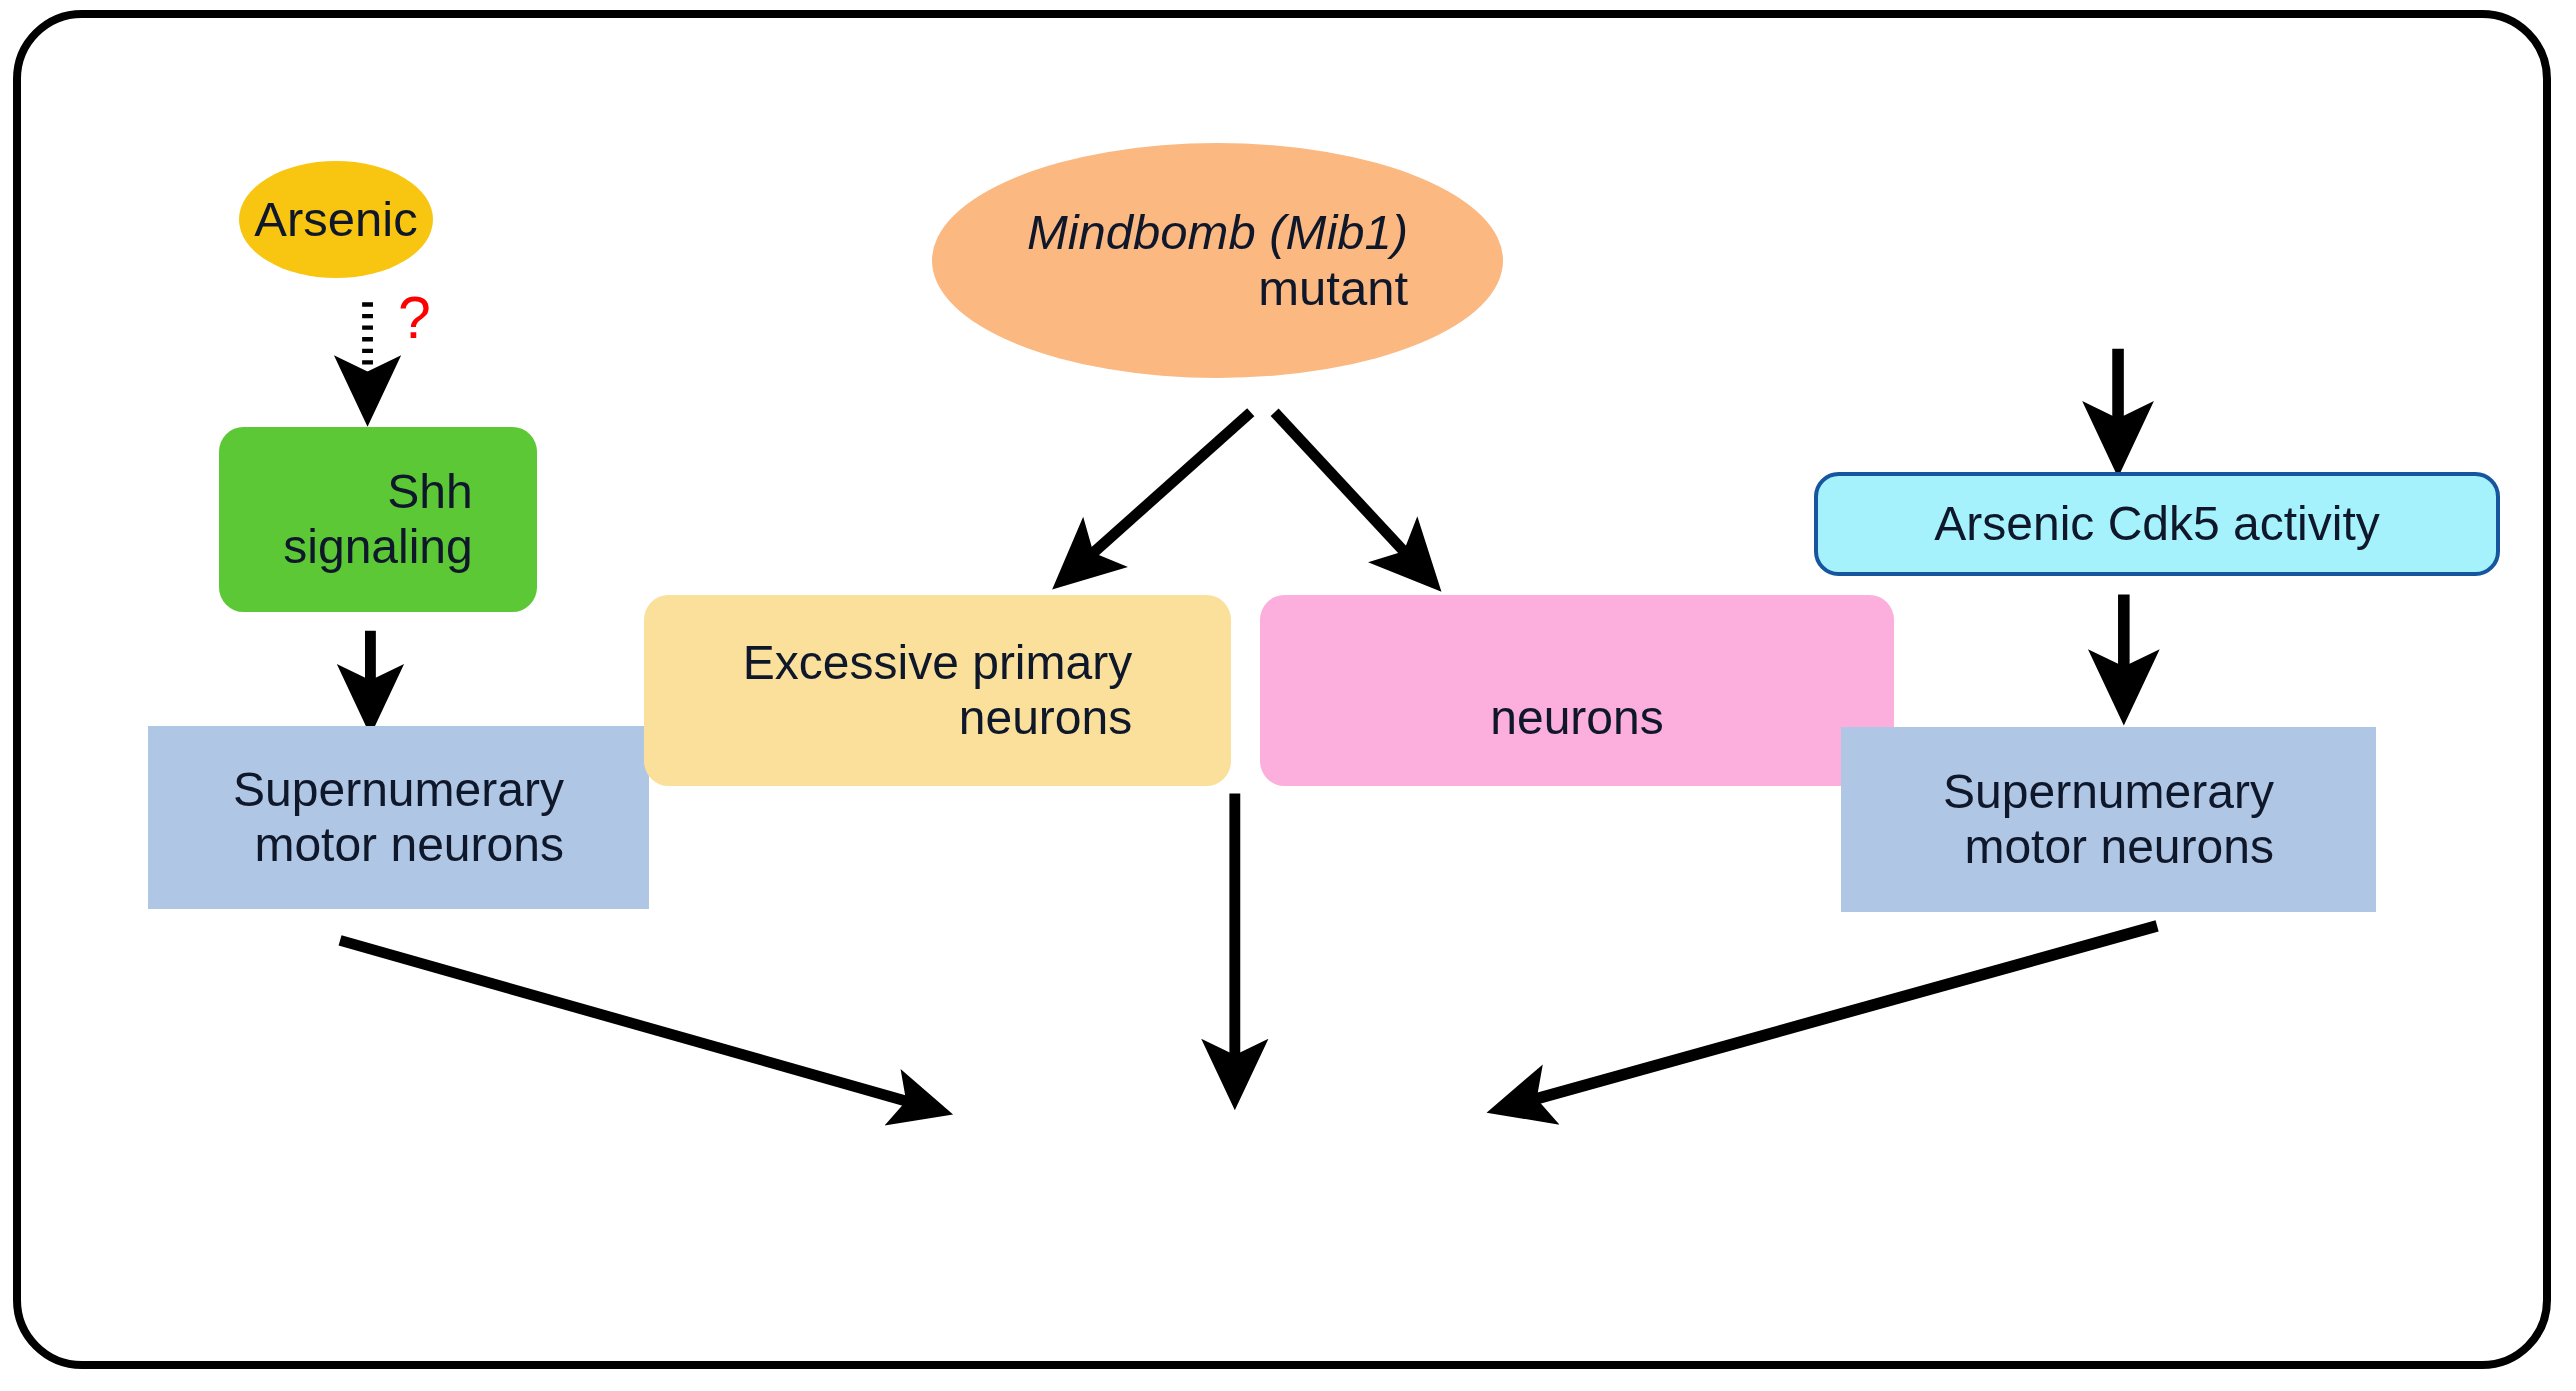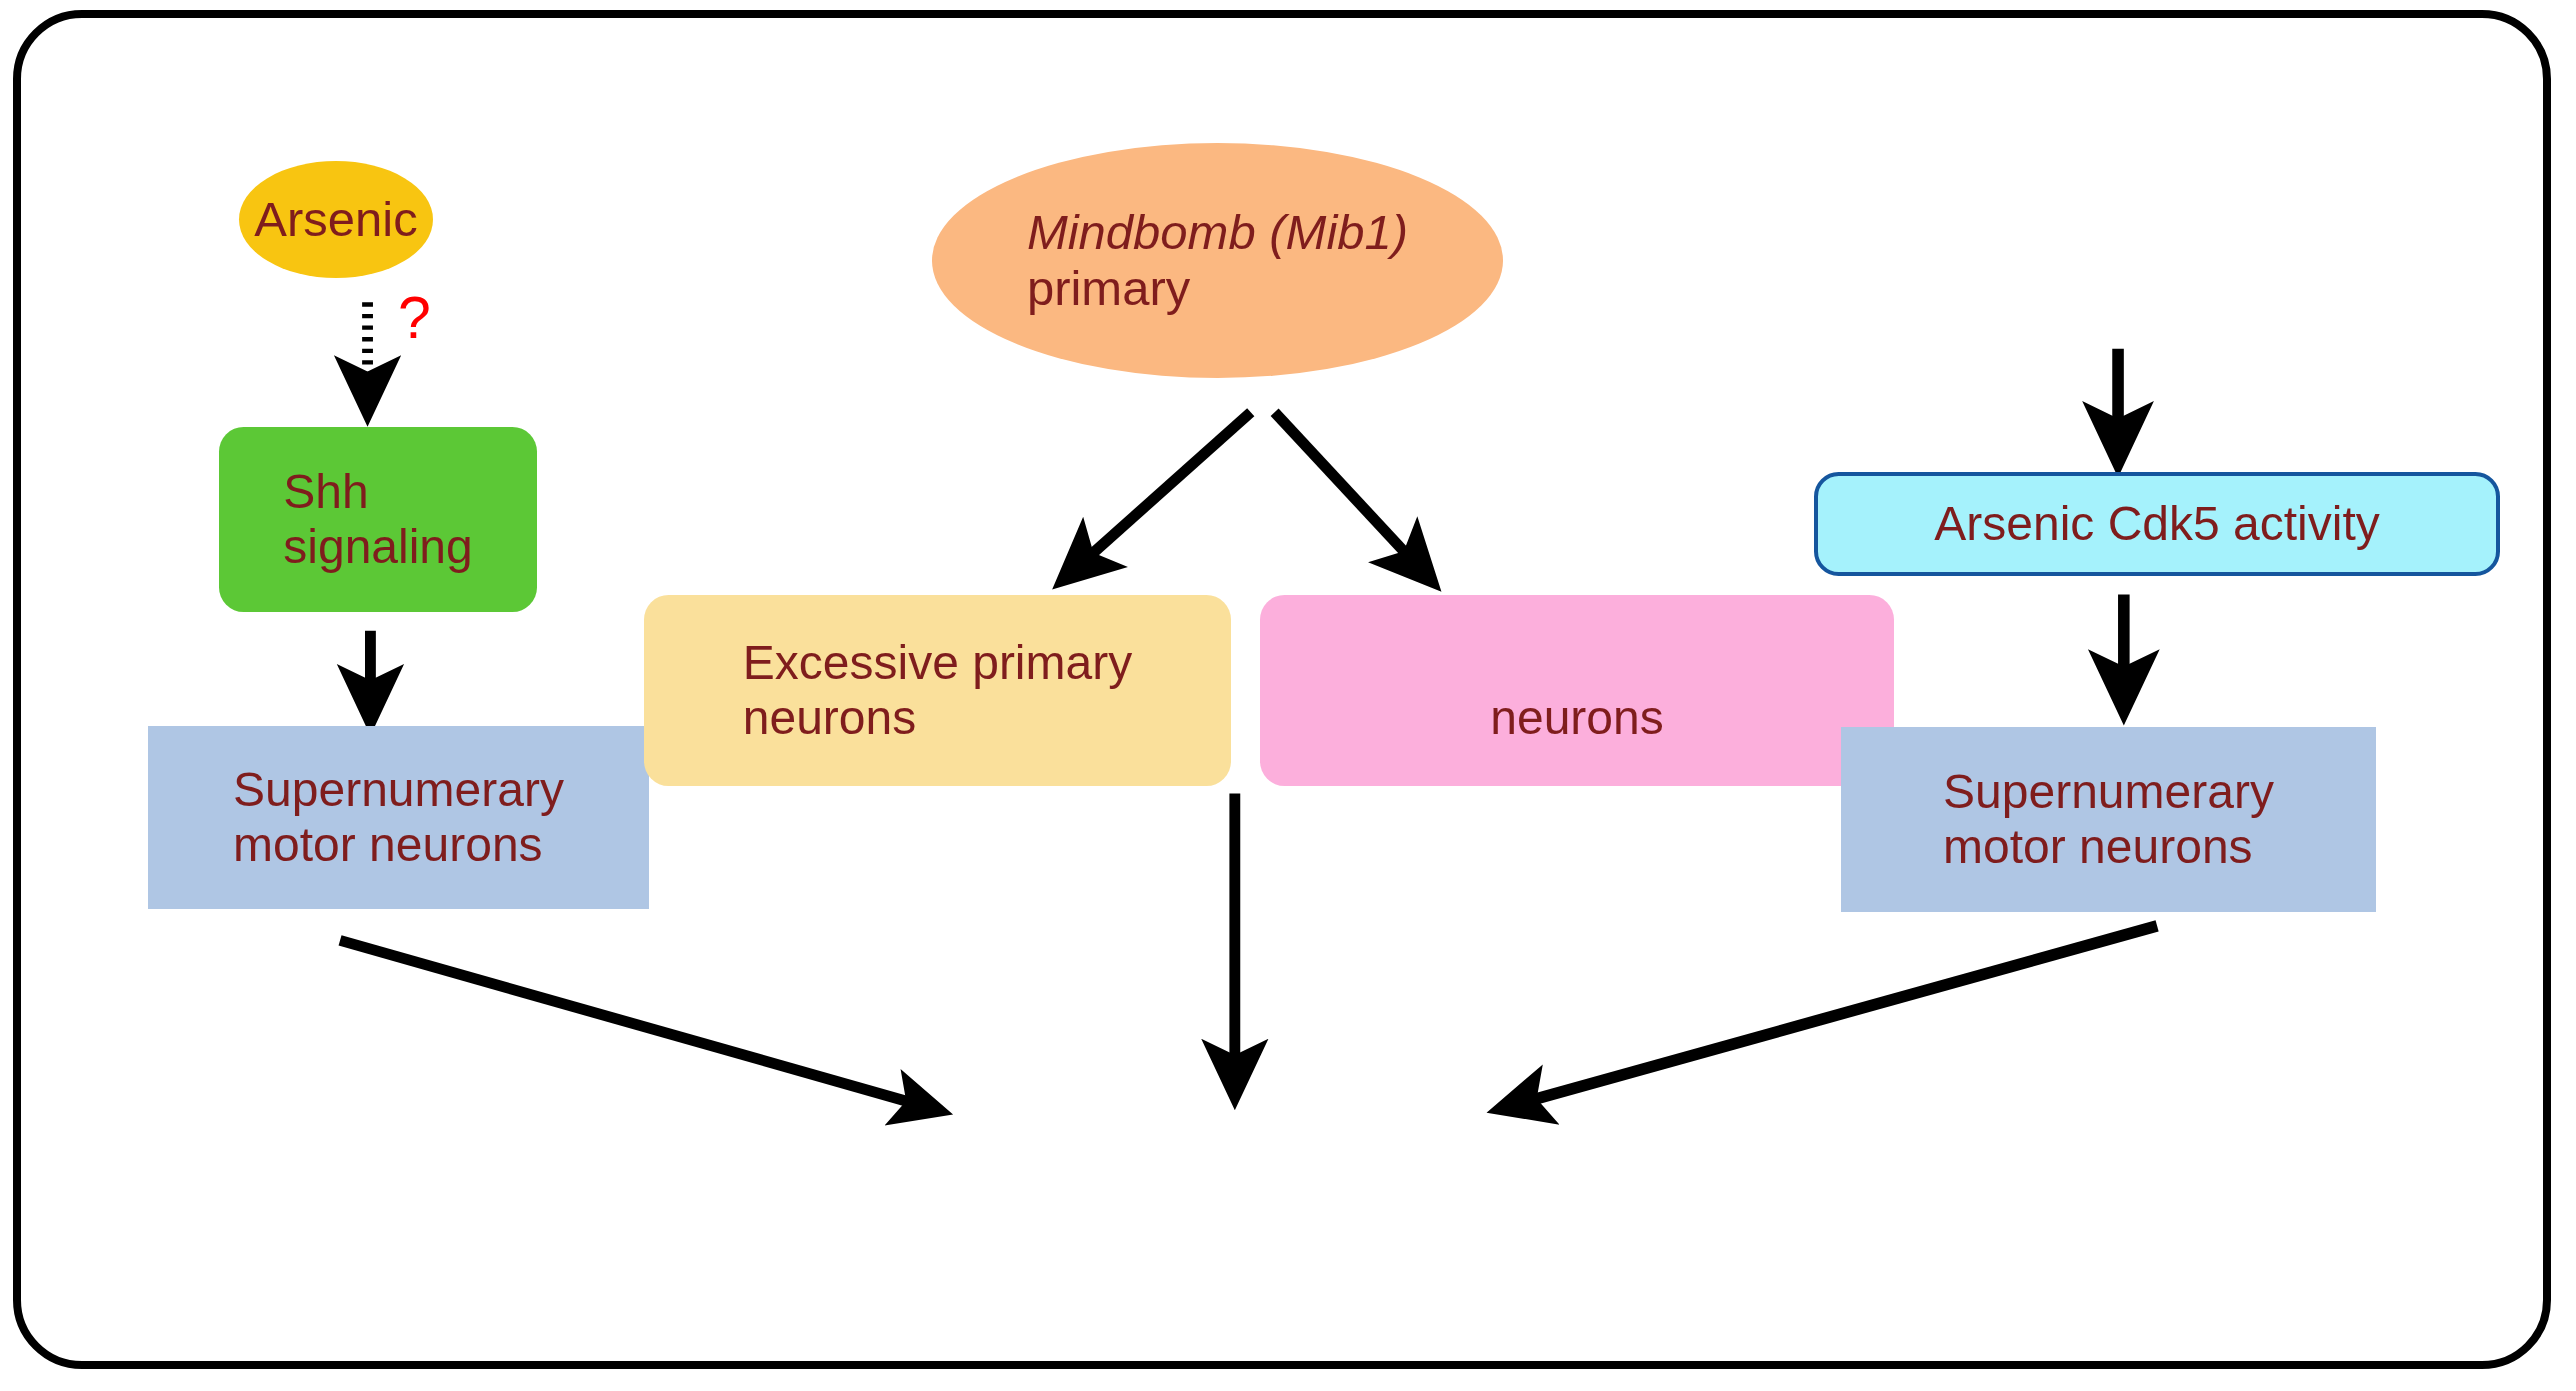--- a/index.html
+++ b/index.html
@@ -26,22 +26,22 @@
     border: 8px solid #000000;
     border-radius: 69px;
     box-sizing: border-box;
     background: #ffffff;
   }
   .node {
     position: absolute;
     display: flex;
     align-items: center;
     justify-content: center;
-    text-align: left;
-    color: #7f1d1d;
+    text-align: right;
+    color: #0f172a;
     box-sizing: border-box;
     line-height: 1.13;
   }
   .ellipse { border-radius: 50%; }
   .rrect   { border-radius: 24.6px; }
   .sq      { border-radius: 0; }
 
   
   #node-arsenic {
     left: 239px; top: 161px; width: 194px; height: 117px;
@@ -182,21 +182,21 @@
   <div class="node sq" id="node-supernumerary-left">
     <div>
       <span>Supernumerary</span><br>
       <span>motor neurons</span>
     </div>
   </div>
 
   <div class="node ellipse" id="node-mindbomb">
     <div>
       <span class="ital">Mindbomb (Mib1)</span>
-      <span>primary</span>
+      <span>mutant</span>
     </div>
   </div>
 
   <div class="node rrect" id="node-excessive">
     <div>
       <span>Excessive primary</span><br>
       <span>neurons</span>
     </div>
   </div>
 

